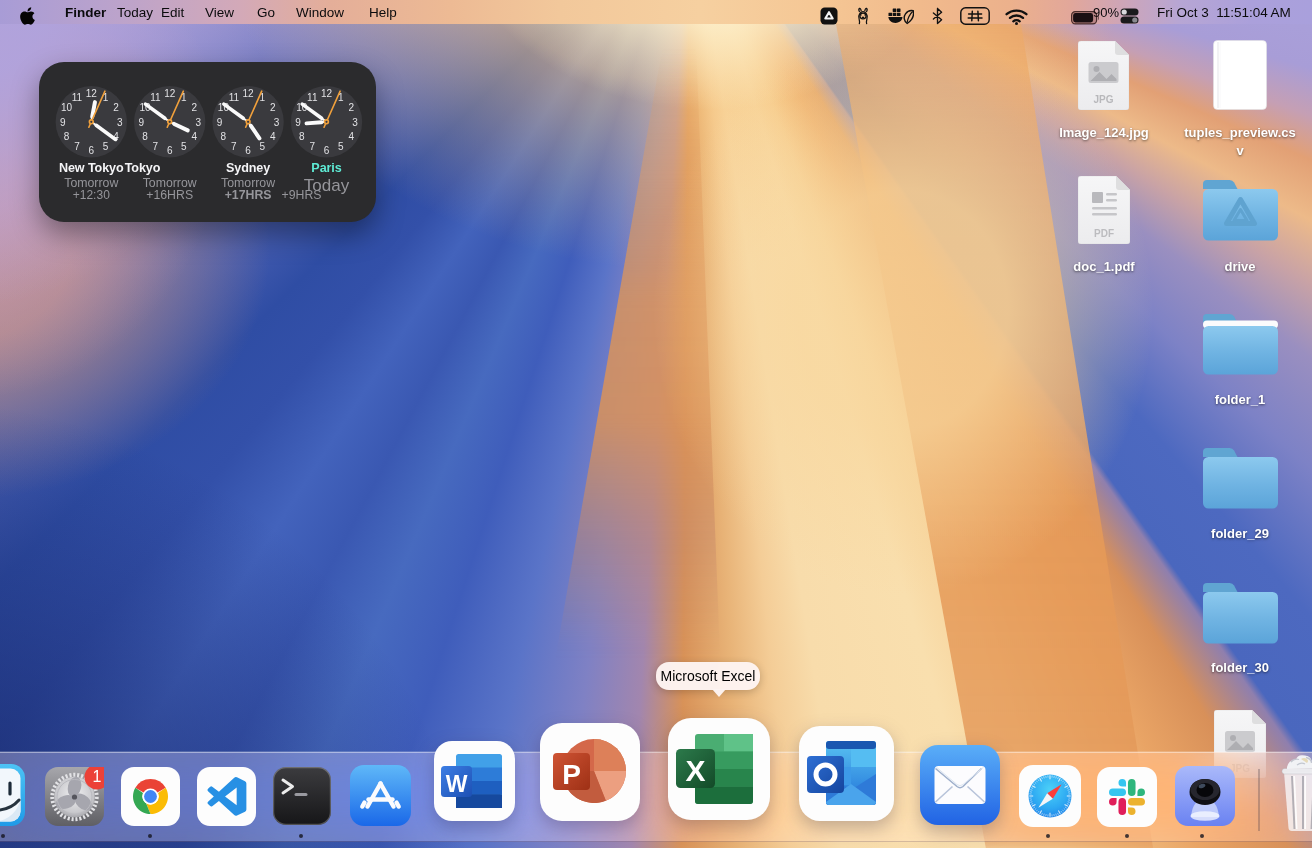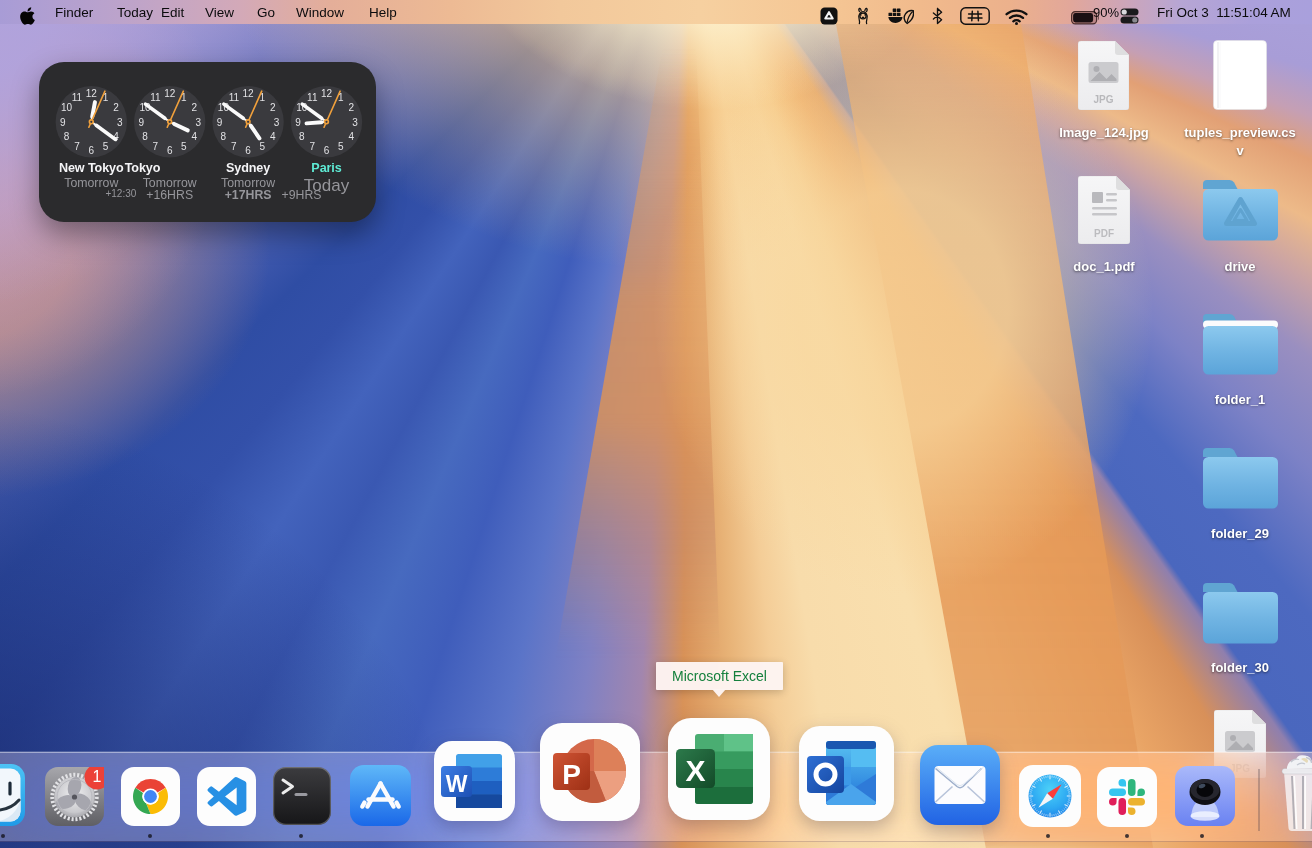--- a/index.html
+++ b/index.html
@@ -85,21 +85,21 @@
 <div id="stage">
   <div id="wall"></div>
   <div id="ray"></div>
   <div id="ray2"></div>
   <div id="creamblob"></div>
   <div id="wallshade"></div>
   <div id="menubar">
     <svg class="mitem" style="left:20px;top:4px" width="15" height="17" viewBox="0 0 384 512">
         <path fill="#050505" d="M318.7 268.7c-.2-36.7 16.4-64.4 50-84.8-18.8-26.9-47.2-41.7-84.7-44.6-35.5-2.7-74.3 20.7-88.5 20.7-15 0-49.4-19.7-76.4-19.7C63.3 141.2 4 184.8 4 273.5q0 39.3 14.4 81.2c12.8 36.7 59 126.7 107.2 125.2 25.2-.6 43-17.9 75.8-17.9 31.8 0 48.3 17.9 76.4 17.9 48.6-.7 90.4-82.5 102.6-119.3-65.2-30.7-61.7-90-61.7-91.9zm-56.6-164.2c27.3-32.4 24.8-61.9 24-72.5-24.1 1.4-52 16.4-67.9 34.9-17.5 19.8-27.8 44.3-25.6 71.9 26.1 2 49.9-11.4 69.5-34.3z"></path>
       </svg>
-    <div class="mitem" style="left:55px;font-weight:400">Finder</div>
+    <div class="mitem" style="left:65px;font-weight:700">Finder</div>
     <div class="mitem" style="left:117px">Today</div>
     <div class="mitem" style="left:161px">Edit</div>
     <div class="mitem" style="left:205px">View</div>
     <div class="mitem" style="left:257px">Go</div>
     <div class="mitem" style="left:296px">Window</div>
     <div class="mitem" style="left:369px">Help</div>
 
     <svg class="mitem" style="left:820px;top:3.5px" width="18" height="18" viewBox="0 0 18 18">
       <rect x="0.5" y="0.5" width="17" height="17" rx="4.2" fill="#111"></rect>
       <path d="M9 5.2 L12.7 11.5 L5.3 11.5 Z" fill="none" stroke="#f3f3f3" stroke-width="2.1" stroke-linejoin="round"></path>
@@ -271,21 +271,21 @@
           </g>
           <g transform="translate(287.5,59.8) rotate(24)">
             <line x1="0" y1="6" x2="0" y2="-33.5" stroke="#f0a03c" stroke-width="1.6" stroke-linecap="round"></line>
           </g>
           <circle cx="287.5" cy="59.8" r="2.7" fill="#f0a03c"></circle>
           <circle cx="287.5" cy="59.8" r="1.1" fill="#3a3a3e"></circle>
         </g>
       </svg>
       <div style="position:absolute;left:7.299999999999997px;top:99px;width:90px;text-align:center;color:#f4f4f6;font-size:12.6px;font-weight:700;letter-spacing:-0.1px">New Tokyo</div>
       <div style="position:absolute;left:7.299999999999997px;top:113.5px;width:90px;text-align:center;color:#96969b;font-size:12.3px;font-weight:500">Tomorrow</div>
-      <div style="position:absolute;left:7.299999999999997px;top:126px;width:90px;text-align:right;color:#96969b;font-size:10px;font-weight:500">+12:30</div>
+      <div style="position:absolute;left:7.299999999999997px;top:126px;width:90px;text-align:center;color:#96969b;font-size:12px;font-weight:500">+12:30</div>
       <div style="position:absolute;left:85.69999999999999px;top:99px;width:90px;text-align:left;color:#f4f4f6;font-size:12.6px;font-weight:700;letter-spacing:-0.1px">Tokyo</div>
       <div style="position:absolute;left:85.69999999999999px;top:113.5px;width:90px;text-align:center;color:#96969b;font-size:12.3px;font-weight:500">Tomorrow</div>
       <div style="position:absolute;left:85.69999999999999px;top:126px;width:90px;text-align:center;color:#96969b;font-size:12.3px;font-weight:500">+16HRS</div>
       <div style="position:absolute;left:164.10000000000002px;top:99px;width:90px;text-align:center;color:#f4f4f6;font-size:12.6px;font-weight:700;letter-spacing:-0.1px">Sydney</div>
       <div style="position:absolute;left:164.10000000000002px;top:113.5px;width:90px;text-align:center;color:#96969b;font-size:12.3px;font-weight:500">Tomorrow</div>
       <div style="position:absolute;left:164.10000000000002px;top:126px;width:90px;text-align:center;color:#96969b;font-size:12.3px;font-weight:700">+17HRS</div>
       <div style="position:absolute;left:242.5px;top:99px;width:90px;text-align:center;color:#5eead4;font-size:12.6px;font-weight:700;letter-spacing:-0.1px">Paris</div>
       <div style="position:absolute;left:242.5px;top:113.5px;width:90px;text-align:center;color:#96969b;font-size:17px;font-weight:500">Today</div>
       <div style="position:absolute;left:242.5px;top:126px;width:90px;text-align:left;color:#96969b;font-size:12.3px;font-weight:500">+9HRS</div>
     </div>
@@ -550,21 +550,21 @@
         <rect x="27" y="16" width="58" height="70" rx="3" fill="#4aad72"></rect>
         <rect x="56" y="16" width="29" height="17.5" fill="#5fc288"></rect>
         <rect x="27" y="33.5" width="58" height="17.5" fill="#379b5f"></rect>
         <rect x="27" y="51" width="58" height="17.5" fill="#28854c"></rect>
         <path d="M27 68.5 H85 V83 q0 3 -3 3 H30 q-3 0 -3 -3 Z" fill="#1c6e3c"></path>
         <rect x="8" y="31" width="39" height="39" rx="4.5" fill="url(#xsq)"></rect>
         <text x="27.5" y="63" text-anchor="middle" font-size="30" font-weight="700" fill="#fff" font-family="Liberation Sans,sans-serif">X</text>
       </g>
     </svg>
 
-    <div style="position:absolute;left:656px;top:662px;width:127px;height:28px;background:rgba(253,244,242,0.97);border-radius:1px;box-shadow:0 2px 8px rgba(0,0,0,0.2);text-align:center;line-height:28px;font-size:14px;color:#15803d">Microsoft Excel</div>
+    <div style="position:absolute;left:656px;top:662px;width:104px;height:28px;background:rgba(253,244,242,0.97);border-radius:13px;box-shadow:0 2px 8px rgba(0,0,0,0.2);text-align:center;line-height:28px;font-size:14px;color:#000000">Microsoft Excel</div>
     <div style="position:absolute;left:712px;top:689px;width:0;height:0;border-left:7px solid transparent;border-right:7px solid transparent;border-top:8px solid rgba(253,244,242,0.97)"></div>
 
     <svg class="tile" style="left:799px;top:726px;filter:drop-shadow(0 7px 9px rgba(40,30,60,0.28))" width="95" height="95" viewBox="0 0 95 95">
       <defs>
         <linearGradient id="osq" x1="0" y1="0" x2="1" y2="1">
             <stop offset="0" stop-color="#2e6fd4"></stop>
             <stop offset="1" stop-color="#15459e"></stop>
           </linearGradient>
         <linearGradient id="oenv" x1="0" y1="0" x2="0" y2="1">
             <stop offset="0" stop-color="#59c2f2"></stop>

